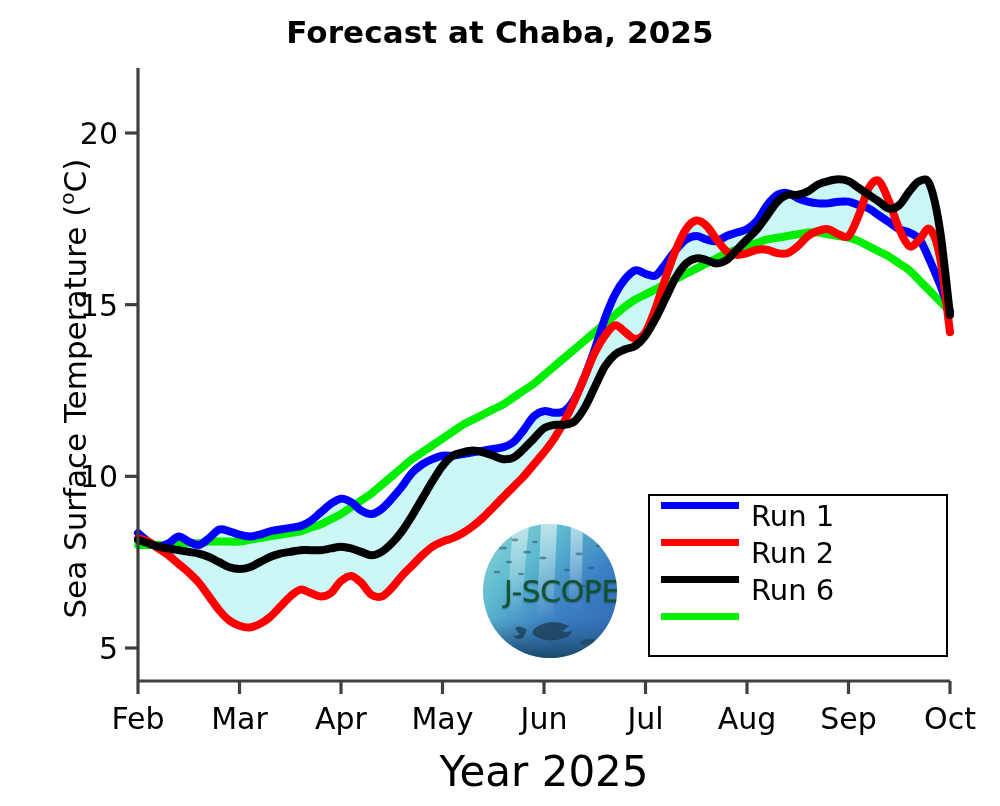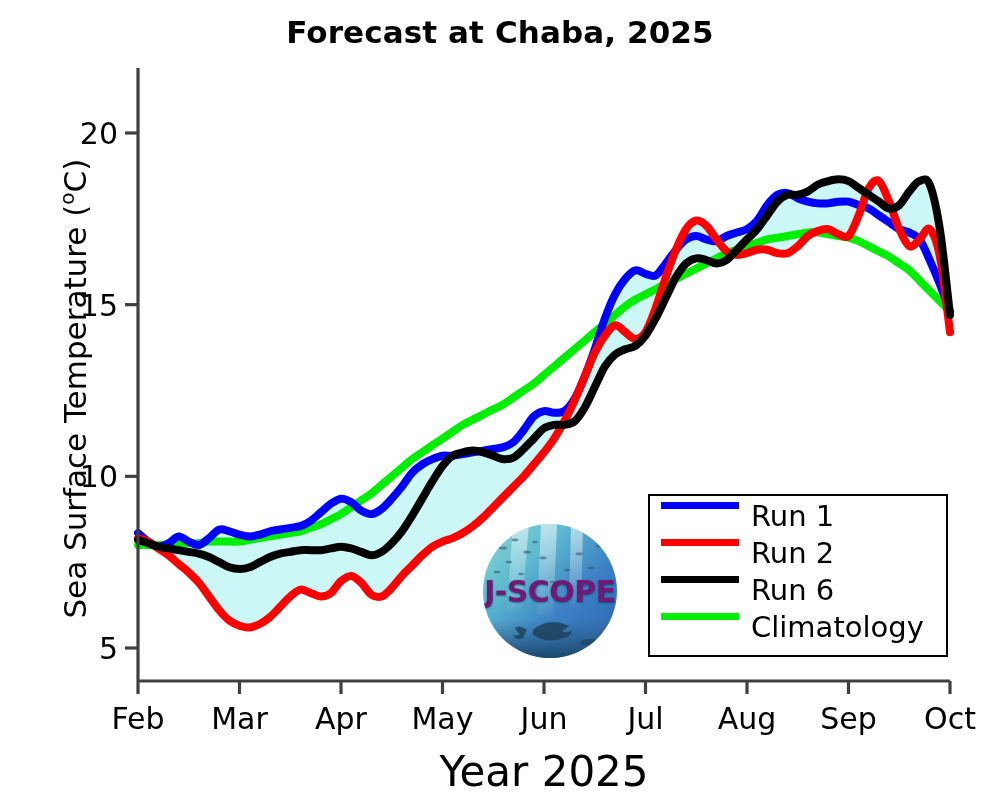--- a/index.html
+++ b/index.html
@@ -40,22 +40,23 @@
   .legend-swatch{width:78px;height:7px;flex:0 0 auto;margin-right:12px;}
   .legend-label{font-size:29px;color:#000;line-height:1;white-space:nowrap;}
 
   #jscope-logo{
     position:absolute;left:483px;top:524px;width:134px;height:134px;
     border-radius:50%;overflow:hidden;
   }
   #jscope-logo .logo-art{position:absolute;inset:0;}
   #jscope-logo .logo-text{
     position:absolute;left:0;top:50px;width:100%;text-align:center;
-    color:#701a75;font-size:30px;font-weight:bold;letter-spacing:-0.5px;
+    color:#14532d;font-size:30px;font-weight:normal;letter-spacing:-0.5px;
     text-shadow:0 1px 2px rgba(0,40,70,.55);
+    padding-left:12px;
   }
 </style>
 </head>
 <body>
 
 <div id="root">
 
   <div id="chart-title">Forecast at Chaba, 2025</div>
 
   <svg id="plot-svg" viewBox="0 0 1000 806" preserveAspectRatio="none">
@@ -166,17 +167,16 @@
     <div class="legend-row">
       <span class="legend-swatch" style="background: rgb(255, 0, 0);"></span>
       <span class="legend-label">Run 2</span>
     </div>
     <div class="legend-row">
       <span class="legend-swatch" style="background: rgb(0, 0, 0);"></span>
       <span class="legend-label">Run 6</span>
     </div>
     <div class="legend-row">
       <span class="legend-swatch" style="background: rgb(0, 238, 0);"></span>
-      <span class="legend-label">Climatology</span>
     </div>
   </div>
 
 </div>
 
 </body></html>

